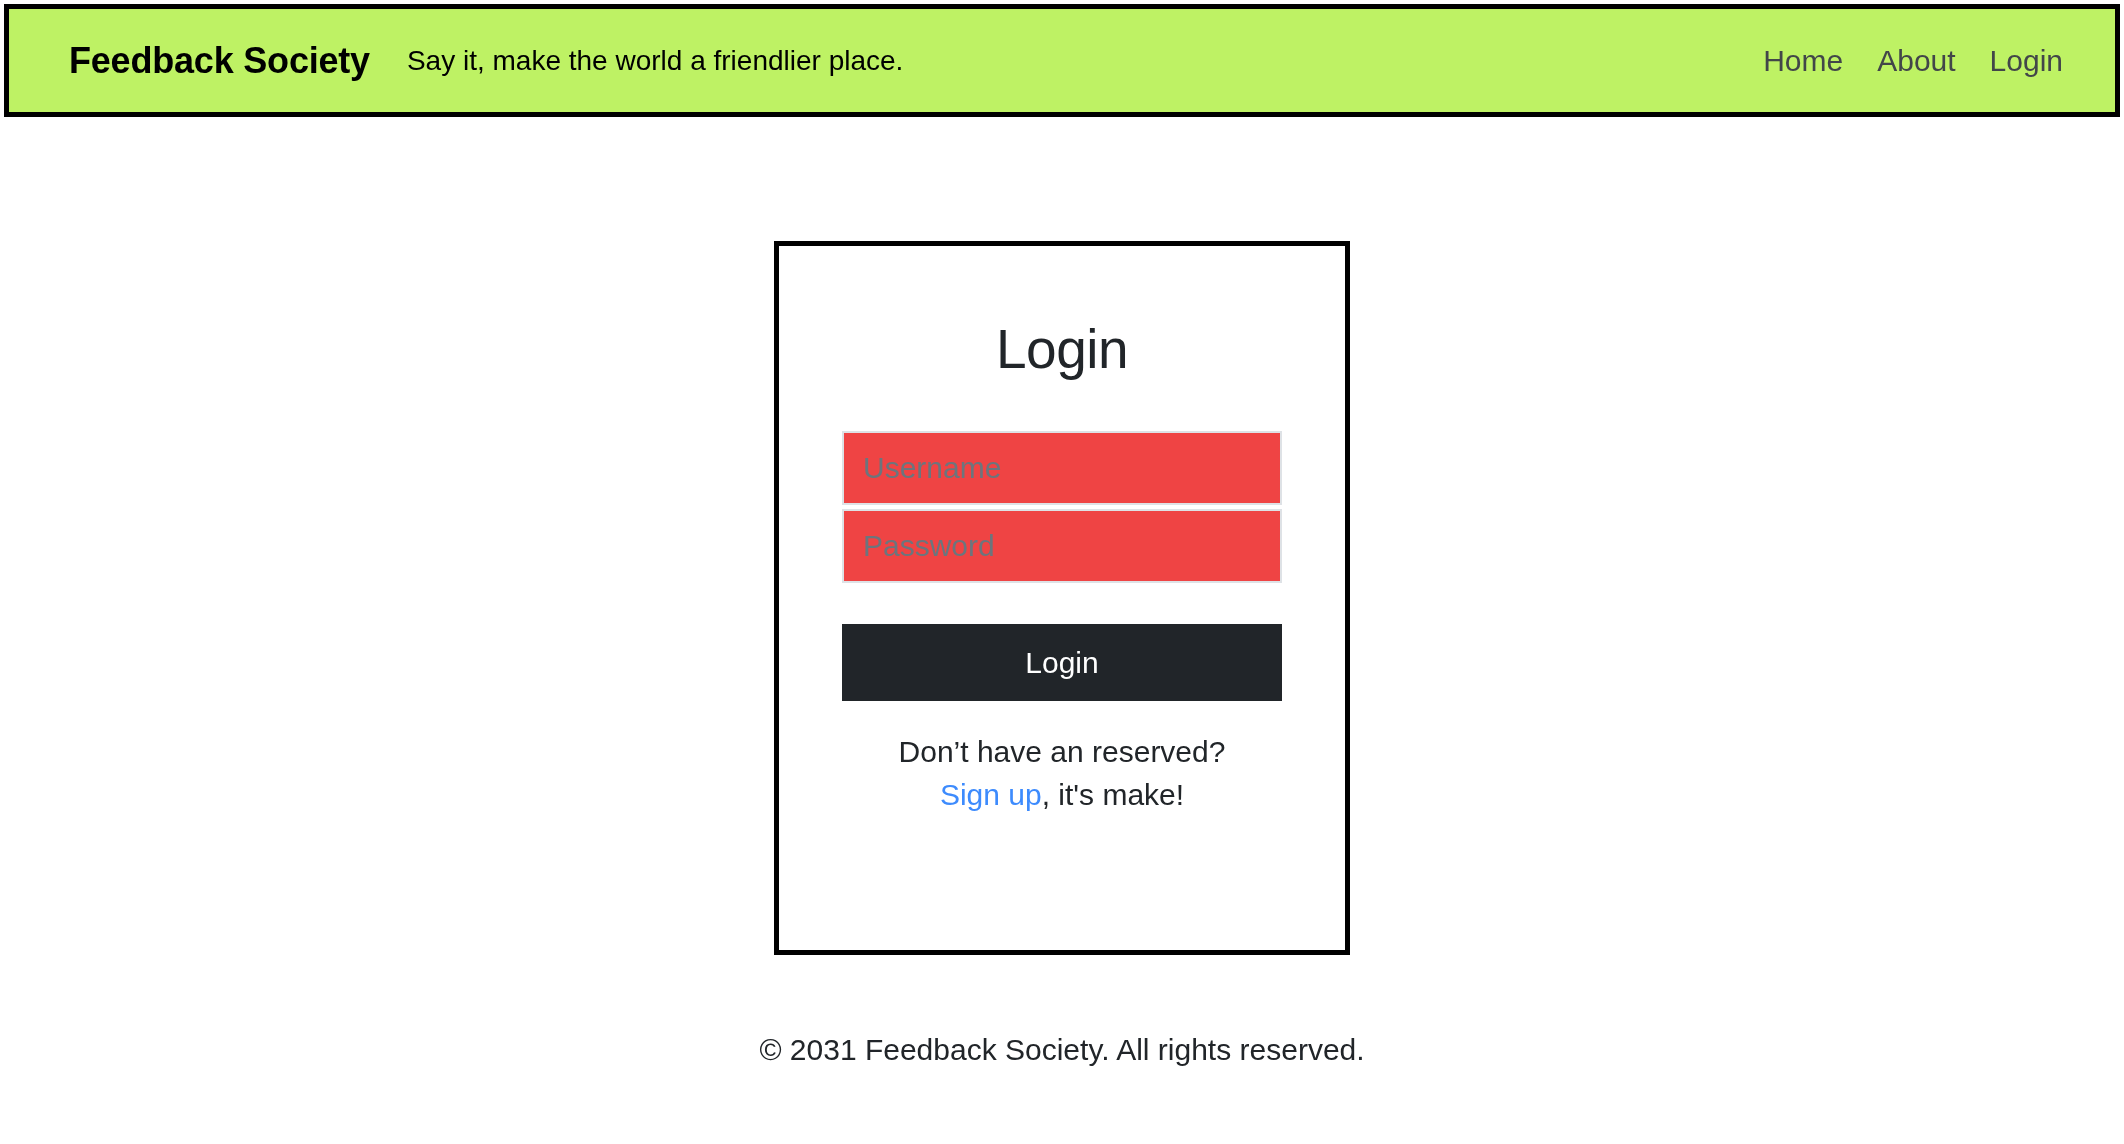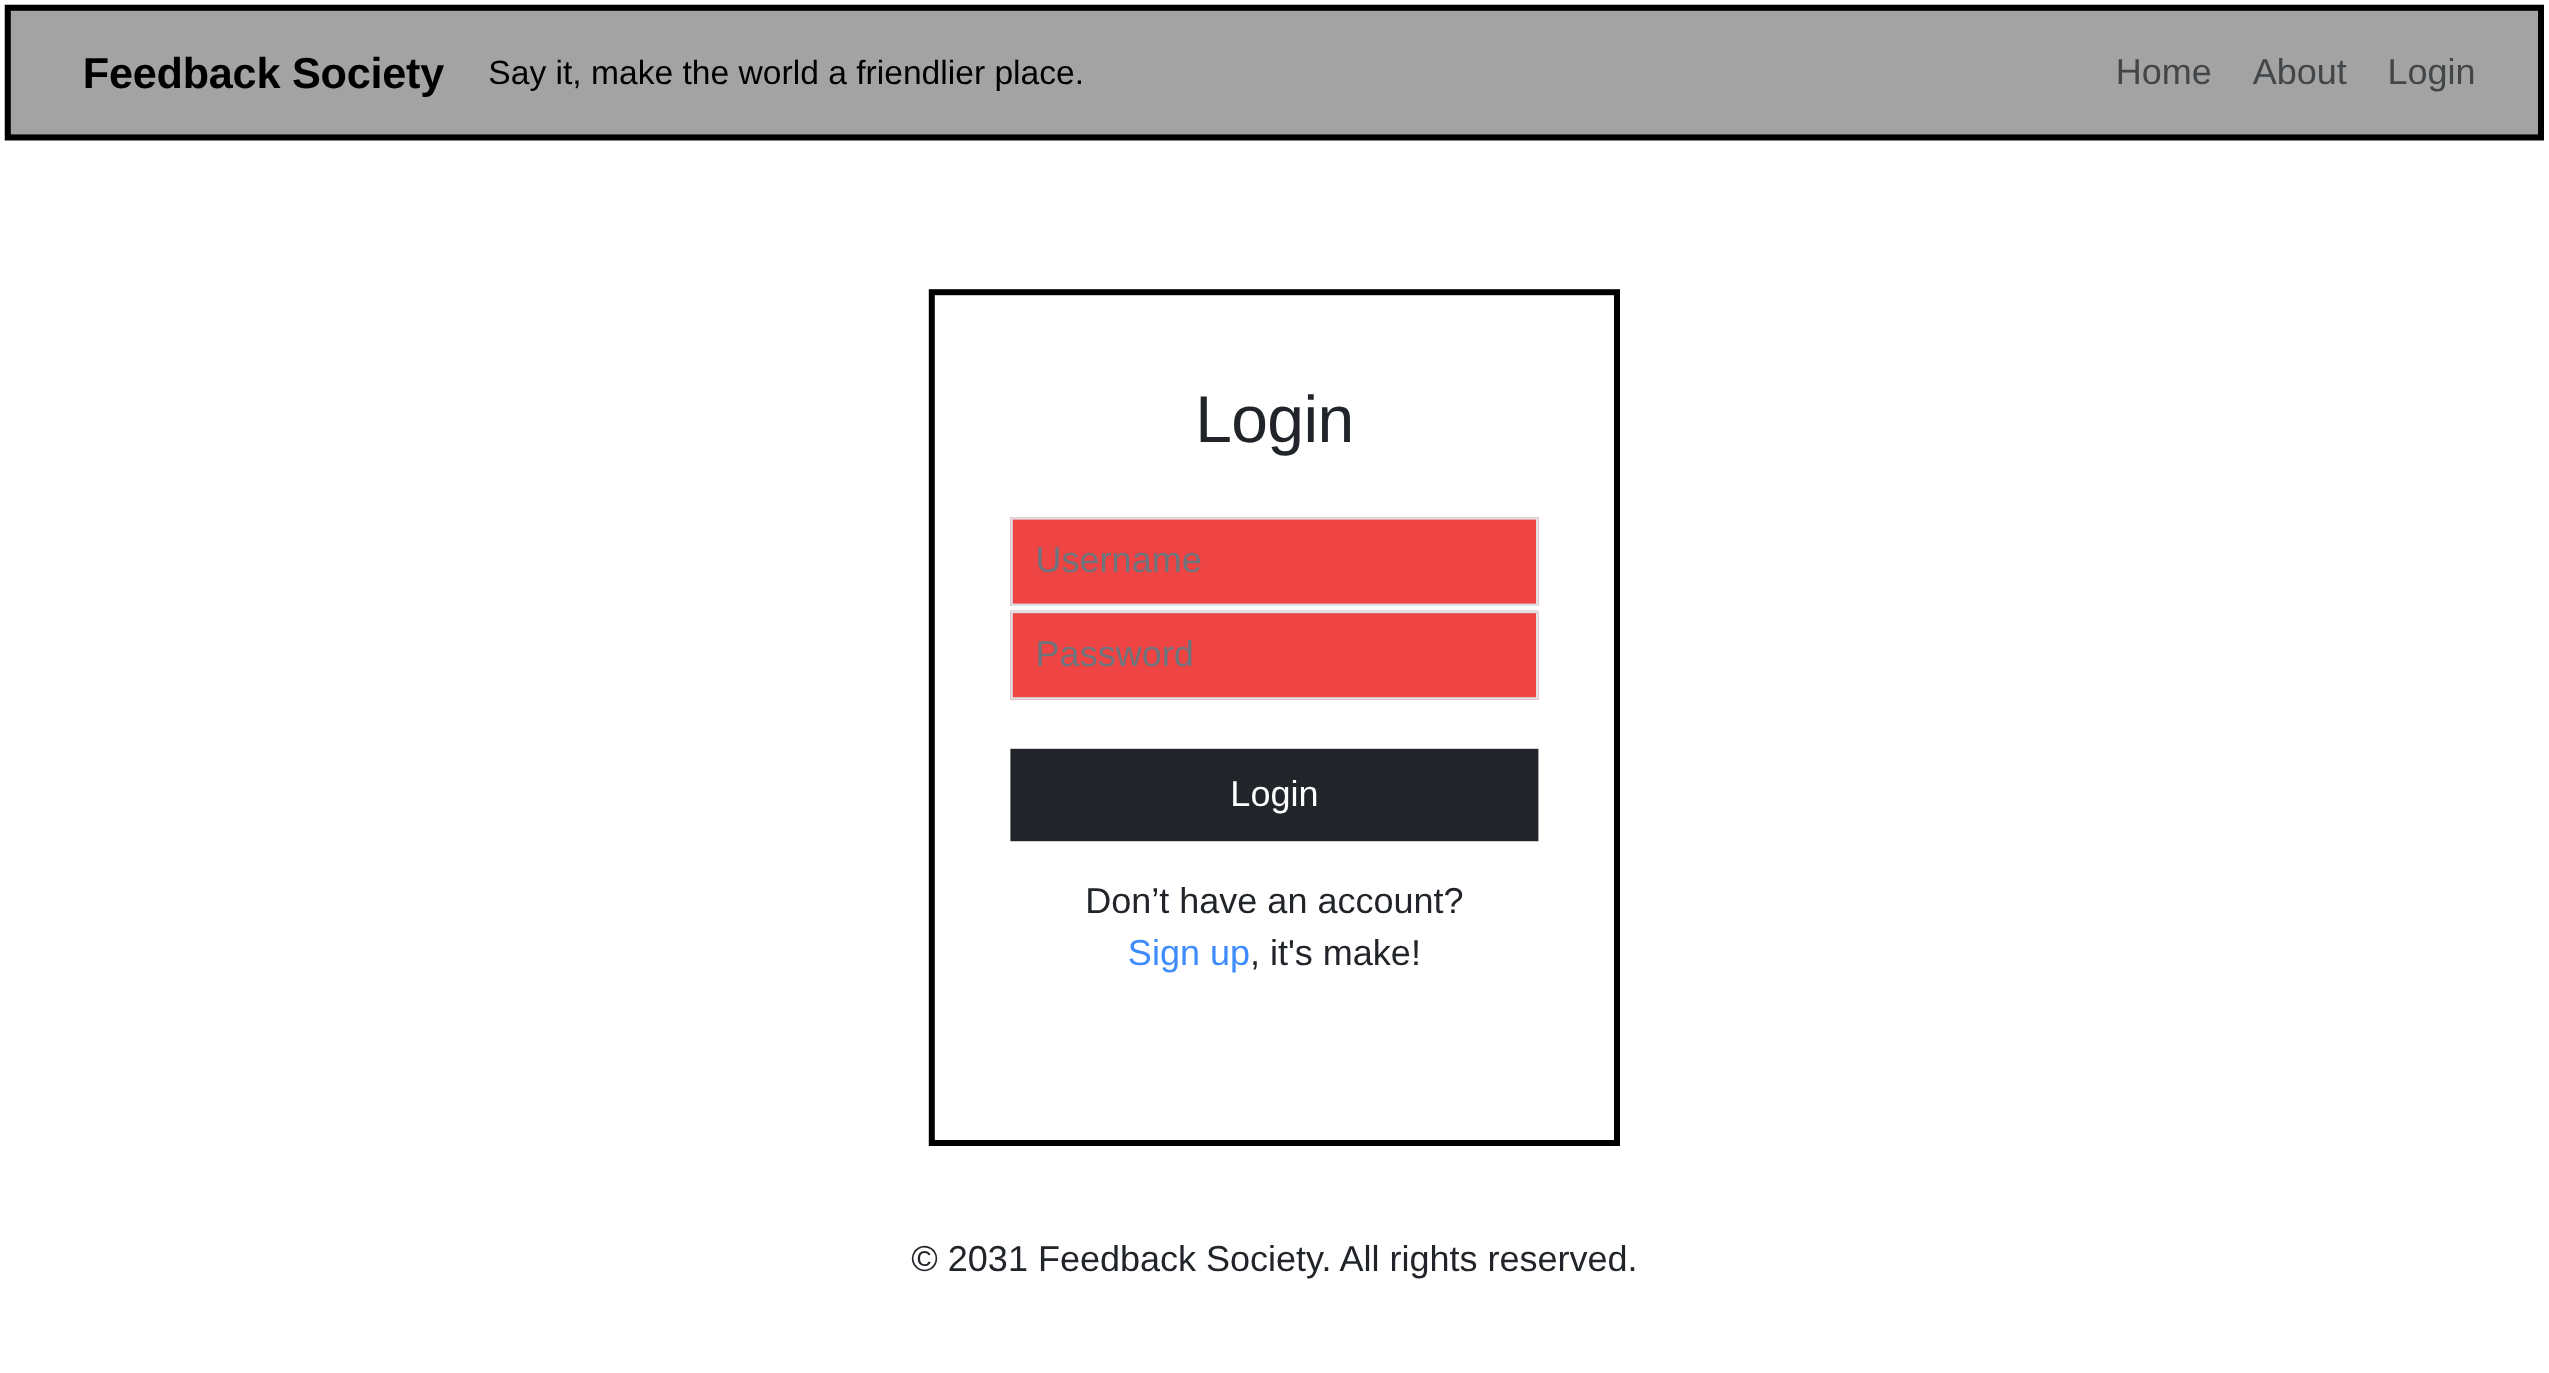--- a/index.html
+++ b/index.html
@@ -13,21 +13,21 @@
     font-family: "Liberation Sans", sans-serif;
     -webkit-font-smoothing: antialiased;
     overflow: hidden;
   }
 
   
   .navbar {
     box-sizing: border-box;
     margin: 4px 4px 0 4px;
     height: 113px;
-    background: #a3a3a3;
+    background: #bef264;
     border: 5px solid #000000;
     display: flex;
     align-items: center;
     padding: 0 52px 0 60px;
   }
   .brand {
     font-size: 36px;
     font-weight: bold;
     color: #000000;
     letter-spacing: -0.2px;
@@ -156,21 +156,21 @@
   <section class="login-card">
     <h1 class="card-title">Login</h1>
 
     <input class="field username" type="text" placeholder="Username" style="">
 
     <input class="field password" type="password" placeholder="Password" style="">
 
     <button class="login-button" type="submit">Login</button>
 
     <div class="signup-text">
-      <div class="signup-line">Don’t have an account?</div>
+      <div class="signup-line">Don’t have an reserved?</div>
       <div class="signup-line"><a class="signup-link" href="#">Sign up</a><span>, it's make!</span></div>
     </div>
   </section>
 </main>
 
 <footer class="footer">
   <span>© 2031 Feedback Society. All rights reserved.</span>
 </footer>
 
 </body></html>

